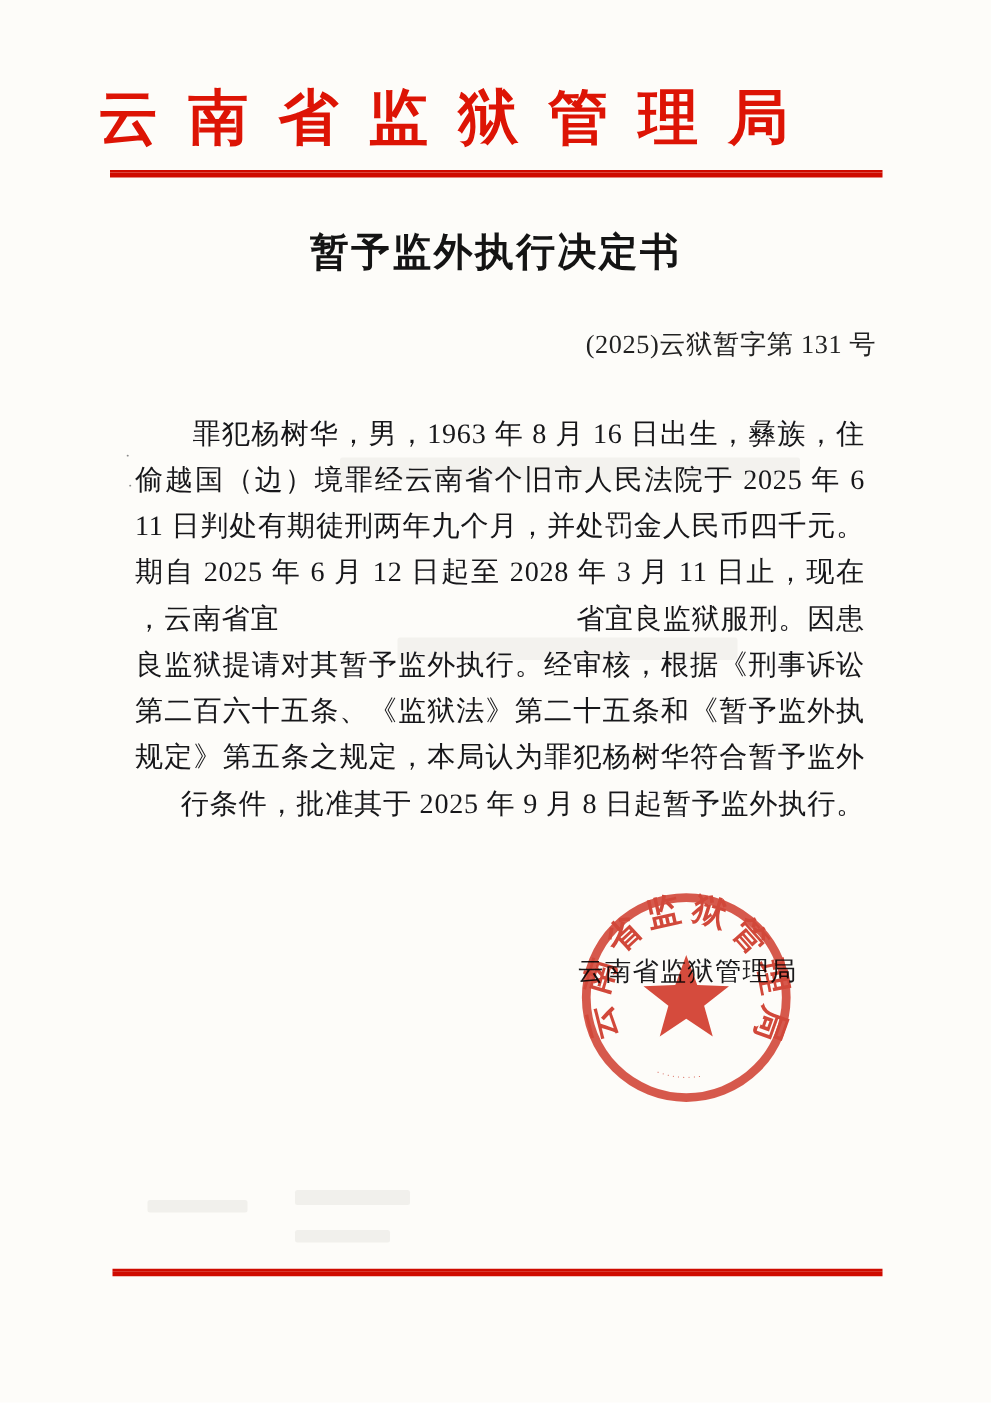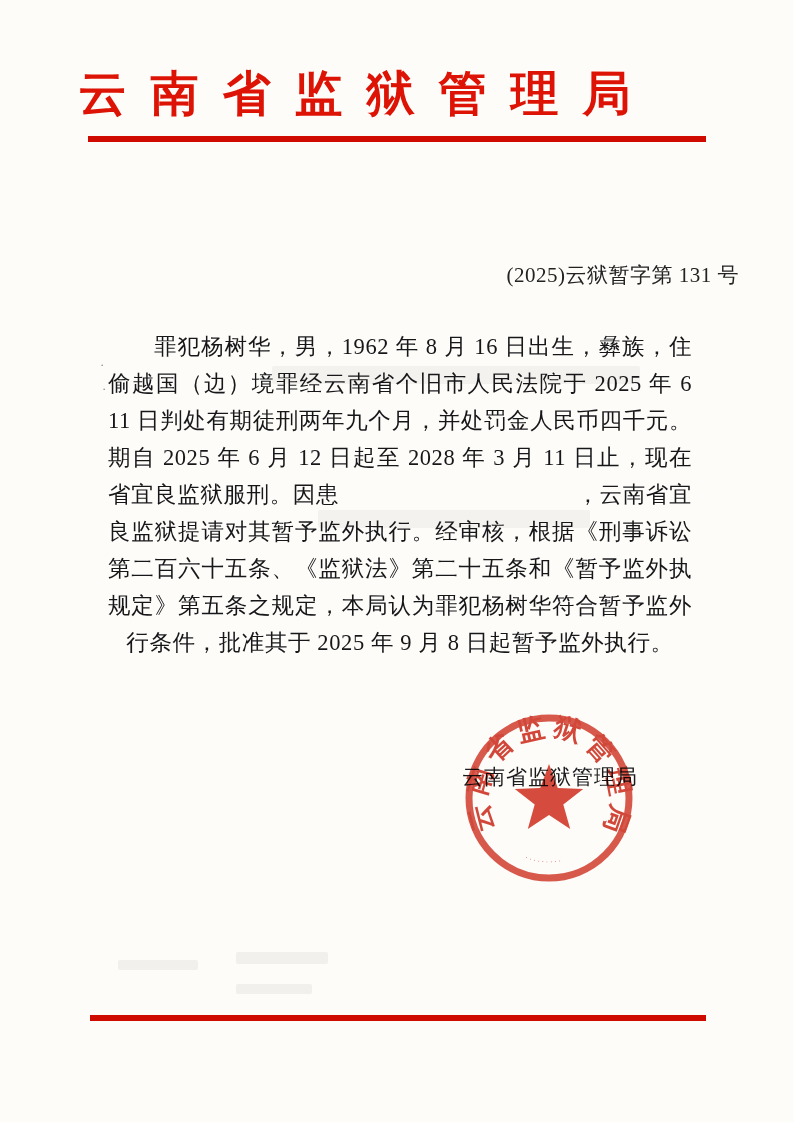--- a/index.html
+++ b/index.html
@@ -33,36 +33,36 @@
 
   
   .doc-title {
     position: absolute; top: 181px; left: 0; width: 793px;
     text-align: center;
     font-size: 31px; font-weight: bold; letter-spacing: 2px;
     color: #141414;
   }
   .doc-number {
     position: absolute; top: 261px; left: 0; width: 793px;
-    text-align: right; padding-right: 54px;
+    text-align: right; padding-right: 92px;
     font-size: 21px; letter-spacing: 0.5px;
     color: #222;
   }
 
   
   .body-block {
     position: absolute; top: 328px; left: 108px; width: 584px;
     font-size: 22.5px; letter-spacing: 0.6px;
     color: #17171a;
   }
   .b-line { height: 37px; line-height: 37px; white-space: nowrap; }
   .b-just { text-align: justify; text-align-last: justify; text-justify: inter-character; white-space: normal; overflow: hidden; }
   .b-indent { text-indent: 46px; }
   .b-split { display: flex; justify-content: space-between; }
-  .b-plain { text-align: center; }
+  .b-plain { text-align: right; }
 
   
   .smudge { position: absolute; background: #f3f2ee; border-radius: 2px; }
   .sm1 { top: 366px; left: 272px; width: 368px; height: 18px; }
   .sm2 { top: 510px; left: 318px; width: 272px; height: 18px; }
   .sm3 { top: 960px; left: 118px; width: 80px; height: 10px; background:#f1f0ec; }
   .sm4 { top: 952px; left: 236px; width: 92px; height: 12px; background:#f1f0ec; }
   .sm5 { top: 984px; left: 236px; width: 76px; height: 10px; background:#f1f0ec; }
   .dot-mark { position: absolute; color: #8a8a8a; font-size: 13px; line-height: 6px; }
   .d1 { top: 362px; left: 100px; }
@@ -88,38 +88,39 @@
   .serial-text { font-size: 7px; fill: #cf4335; letter-spacing: 2px; }
 </style>
 </head>
 <body>
 
 <div class="page">
 
   <div class="agency-header">云 南 省 监 狱 管 理 局</div>
   <div class="rule top"></div>
 
+  <div class="doc-title">暂予监外执行决定书</div>
   <div class="doc-number">(2025)云狱暂字第 131 号</div>
 
   <div class="smudge sm1"></div>
   <div class="smudge sm2"></div>
   <div class="smudge sm3"></div>
   <div class="smudge sm4"></div>
   <div class="smudge sm5"></div>
   <div class="dot-mark d1">·</div>
   <div class="dot-mark d2">·</div>
 
   <div class="body-block">
-    <div class="b-line b-just b-indent">罪犯杨树华，男，1962 年 8 月 16 日出生，彝族，住</div>
+    <div class="b-line b-just b-indent">罪犯杨树华，男，1963 年 8 月 16 日出生，彝族，住</div>
     <div class="b-line b-just">偷越国（边）境罪经云南省个旧市人民法院于 2025 年 6 月</div>
     <div class="b-line b-just">11 日判处有期徒刑两年九个月，并处罚金人民币四千元。刑</div>
     <div class="b-line b-just">期自 2025 年 6 月 12 日起至 2028 年 3 月 11 日止，现在云南</div>
     <div class="b-line b-split">
+      <span>，云南省宜</span>
       <span>省宜良监狱服刑。因患</span>
-      <span>，云南省宜</span>
     </div>
     <div class="b-line b-just">良监狱提请对其暂予监外执行。经审核，根据《刑事诉讼法》</div>
     <div class="b-line b-just">第二百六十五条、《监狱法》第二十五条和《暂予监外执行</div>
     <div class="b-line b-just">规定》第五条之规定，本局认为罪犯杨树华符合暂予监外执</div>
     <div class="b-line b-plain">行条件，批准其于 2025 年 9 月 8 日起暂予监外执行。</div>
   </div>
 
   <div class="sig-agency">云南省监狱管理局</div>
 
   <svg class="seal" viewBox="0 0 178 176" aria-hidden="true">

